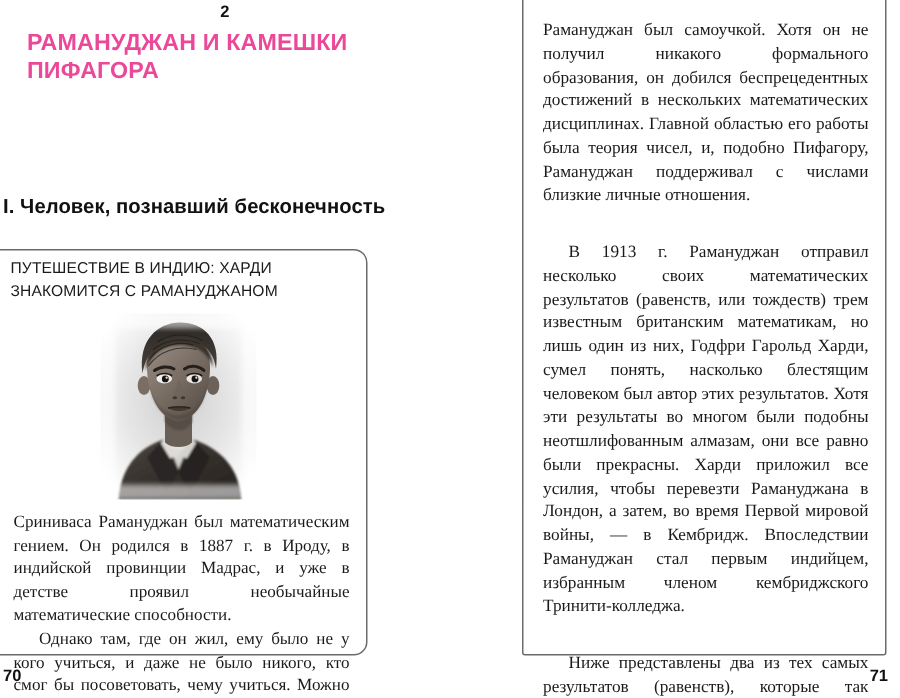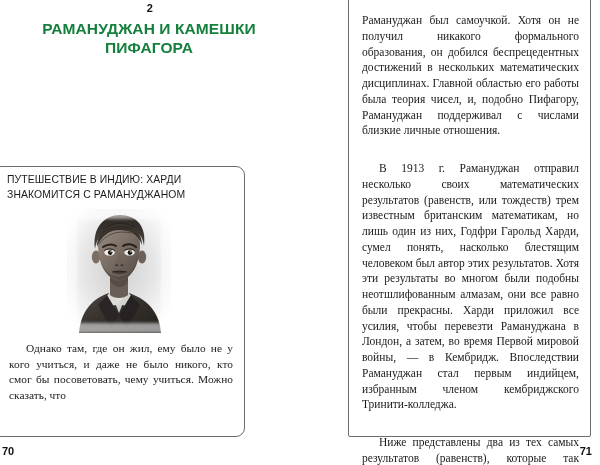--- a/index.html
+++ b/index.html
@@ -42,26 +42,25 @@
     font-size: 11px;
     color: #111;
     letter-spacing: 0.2px;
   }
 
   .chapter-title {
     position: absolute;
     left: 18px;
     right: 20px;
     top: 19px;
-    text-align: center;
     font-family: "Liberation Sans", "DejaVu Sans", sans-serif;
     font-weight: 700;
     font-size: 15.5px;
     line-height: 19px;
-    color: #15803d;
+    color: #ec4899;
     letter-spacing: 0.1px;
   }
 
   .section-heading {
     position: absolute;
     left: 2px;
     top: 130px;
     font-family: "Liberation Sans", "DejaVu Sans", sans-serif;
     font-weight: 700;
     font-size: 13.5px;
@@ -177,20 +176,21 @@
 <body>
 
 <div class="spread">
 
   <div class="page-left">
 
     <div class="chapter-number">2</div>
 
     <div class="chapter-title">РАМАНУДЖАН И КАМЕШКИ ПИФАГОРА</div>
 
+    <div class="section-heading">I. Человек, познавший бесконечность</div>
 
     <div class="callout-box">
 
       <div class="callout-title">ПУТЕШЕСТВИЕ В ИНДИЮ: ХАРДИ ЗНАКОМИТСЯ С РАМАНУДЖАНОМ</div>
 
       <div class="portrait-wrap">
         <svg class="portrait" viewBox="0 0 104 124">
           <defs>
             <radialGradient id="bgFade" cx="50%" cy="48%" r="62%">
               <stop offset="0%" stop-color="#cfcfcf"></stop>
@@ -276,20 +276,21 @@
           <path d="M45 63 C49 62 56 62 60 63" stroke="#2a231d" stroke-width="0.9" fill="none"></path>
 
           <path d="M33 48 C34 60 41 69 52 71 C63 69 70 60 71 48 C69 60 62 67 52 68 C42 67 35 60 33 48 Z" fill="#463e37" opacity="0.45" filter="url(#soft)"></path>
 
           <rect x="0" y="0" width="104" height="124" fill="none"></rect>
           <path d="M0 0 H104 V124 H0 Z M10 10 H94 V114 H10 Z" fill="#ffffff" opacity="0.55" filter="url(#soft2)" fill-rule="evenodd"></path>
         </svg>
       </div>
 
       <div class="callout-body">
+        <p>Сриниваса Рамануджан был математическим гением. Он родился в 1887 г. в Ироду, в индийской провинции Мадрас, и уже в детстве проявил необычайные математические способности.</p>
         <p class="indent">Однако там, где он жил, ему было не у кого учиться, и даже не было никого, кто смог бы посоветовать, чему учиться. Можно сказать, что</p>
       </div>
     </div>
 
     <div class="folio folio-left">70</div>
   </div>
 
   <div class="page-right">
 
     <div class="right-frame">

